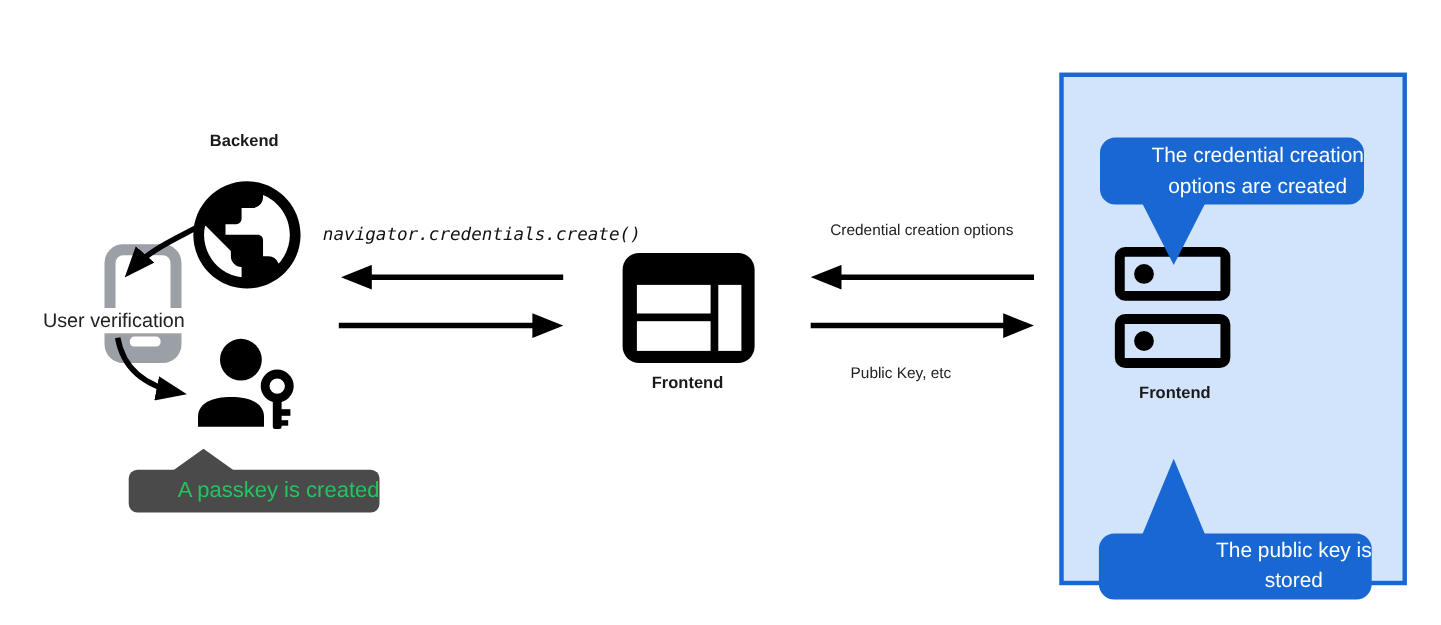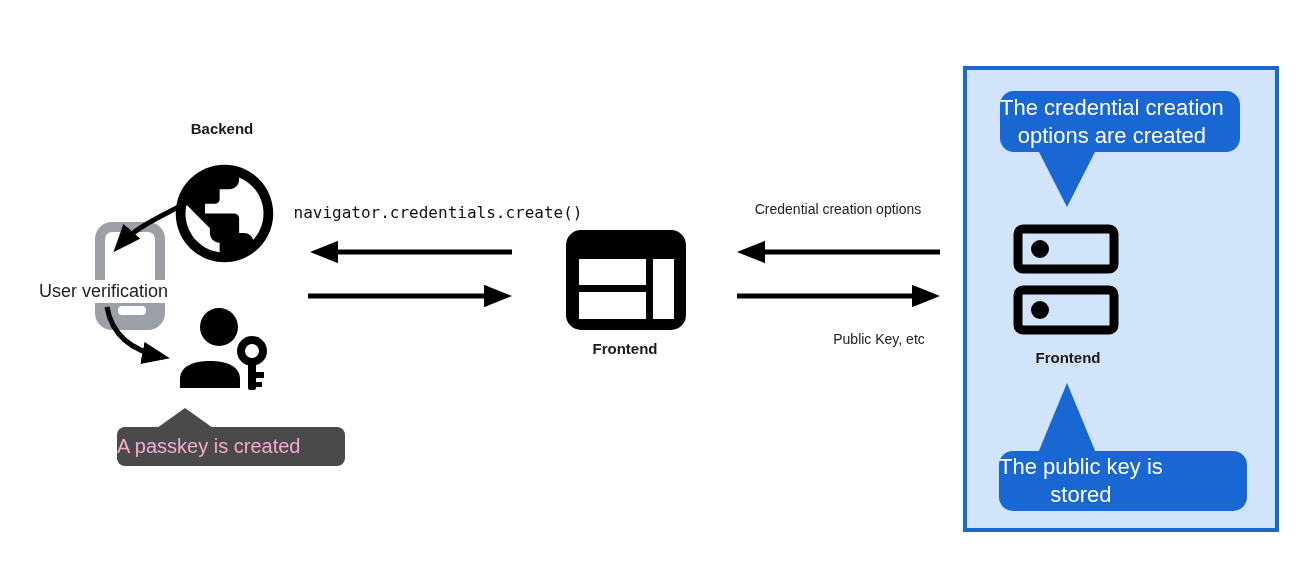--- a/index.html
+++ b/index.html
@@ -5,65 +5,65 @@
   html,body{margin:0;padding:0;background:#fff;}
   #canvas{
     position:relative;width:1310px;height:568px;background:#ffffff;
     font-family:"Liberation Sans",sans-serif;overflow:hidden;
   }
   .abs{position:absolute;}
   .label{position:absolute;color:#202124;text-align:center;}
   .label.center{text-align:center;}
   .bold-label{font-weight:bold;font-size:15px;color:#1a1a1a;}
   .msg-label{font-size:14px;}
-  .mono-label{font-family:"DejaVu Sans Mono",monospace;font-size:16px;color:#111;}
+  .mono-label{font-family:"DejaVu Sans Mono",monospace;font-size:16px;color:#111;font-style:italic;}
   
   #backend-panel{
     position:absolute;left:963px;top:66px;width:316px;height:466px;
     box-sizing:border-box;background:#d2e3fc;border:4px solid #1967d2;
   }
   
   .blue-tooltip{
     position:absolute;background:#1967d2;color:#ffffff;border-radius:14px;
-    display:flex;align-items:center;justify-content:flex-start;text-align:center;
-    font-size:22px;line-height:28px;white-space:pre-line;
+    display:flex;align-items:center;justify-content:flex-end;text-align:center;
+    font-size:19px;line-height:28px;white-space:pre-line;margin-top:34px;
   }
   #tooltip-credential-options{left:1000px;top:91px;width:240px;height:61px;}
   #tooltip-credential-options .pointer-down{
     position:absolute;left:38px;top:59px;width:0;height:0;
     border-left:29px solid transparent;border-right:29px solid transparent;
     border-top:57px solid #1967d2;
   }
   #tooltip-public-key-stored{left:999px;top:451px;width:248px;height:60px;}
   #tooltip-public-key-stored .pointer-up{
     position:absolute;left:39px;top:-68px;width:0;height:0;
     border-left:29px solid transparent;border-right:29px solid transparent;
     border-bottom:70px solid #1967d2;
   }
   
   #tooltip-passkey-created{
     position:absolute;left:117px;top:427px;width:228px;height:39px;
-    background:#4a4a4a;color:#f9a8d4;border-radius:8px;
-    display:flex;align-items:center;justify-content:flex-start;font-size:20px;
+    background:#4a4a4a;color:#22c55e;border-radius:8px;
+    display:flex;align-items:center;justify-content:flex-end;font-size:20px;
   }
   #tooltip-passkey-created .pointer-up-dark{
     position:absolute;left:40px;top:-19px;width:0;height:0;
     border-left:28px solid transparent;border-right:28px solid transparent;
     border-bottom:20px solid #4a4a4a;
   }
   #user-verification-label{
     left:36px;top:280px;font-size:18px;background:#ffffff;padding:1px 3px;
   }
   #browser-label{left:157px;top:120px;width:130px;}
   #frontend-label{left:565px;top:340px;width:120px;}
   #backend-label{left:1008px;top:349px;width:120px;}
   #msg-nav-create{left:286px;top:203px;width:304px;}
   #msg-pk-credential{left:319px;top:331px;width:200px;}
   #msg-cred-options{left:713px;top:201px;width:250px;}
-  #msg-pk-etc{left:804px;top:331px;width:150px;}
+  #msg-pk-etc{left:744px;top:331px;width:150px;}
 </style>
 </head>
 <body>
 
 <div id="canvas">
 
   <div id="backend-panel"></div>
 
   <svg class="abs" style="left:0;top:0;" width="1310" height="568" viewBox="0 0 1310 568">
     <defs>

